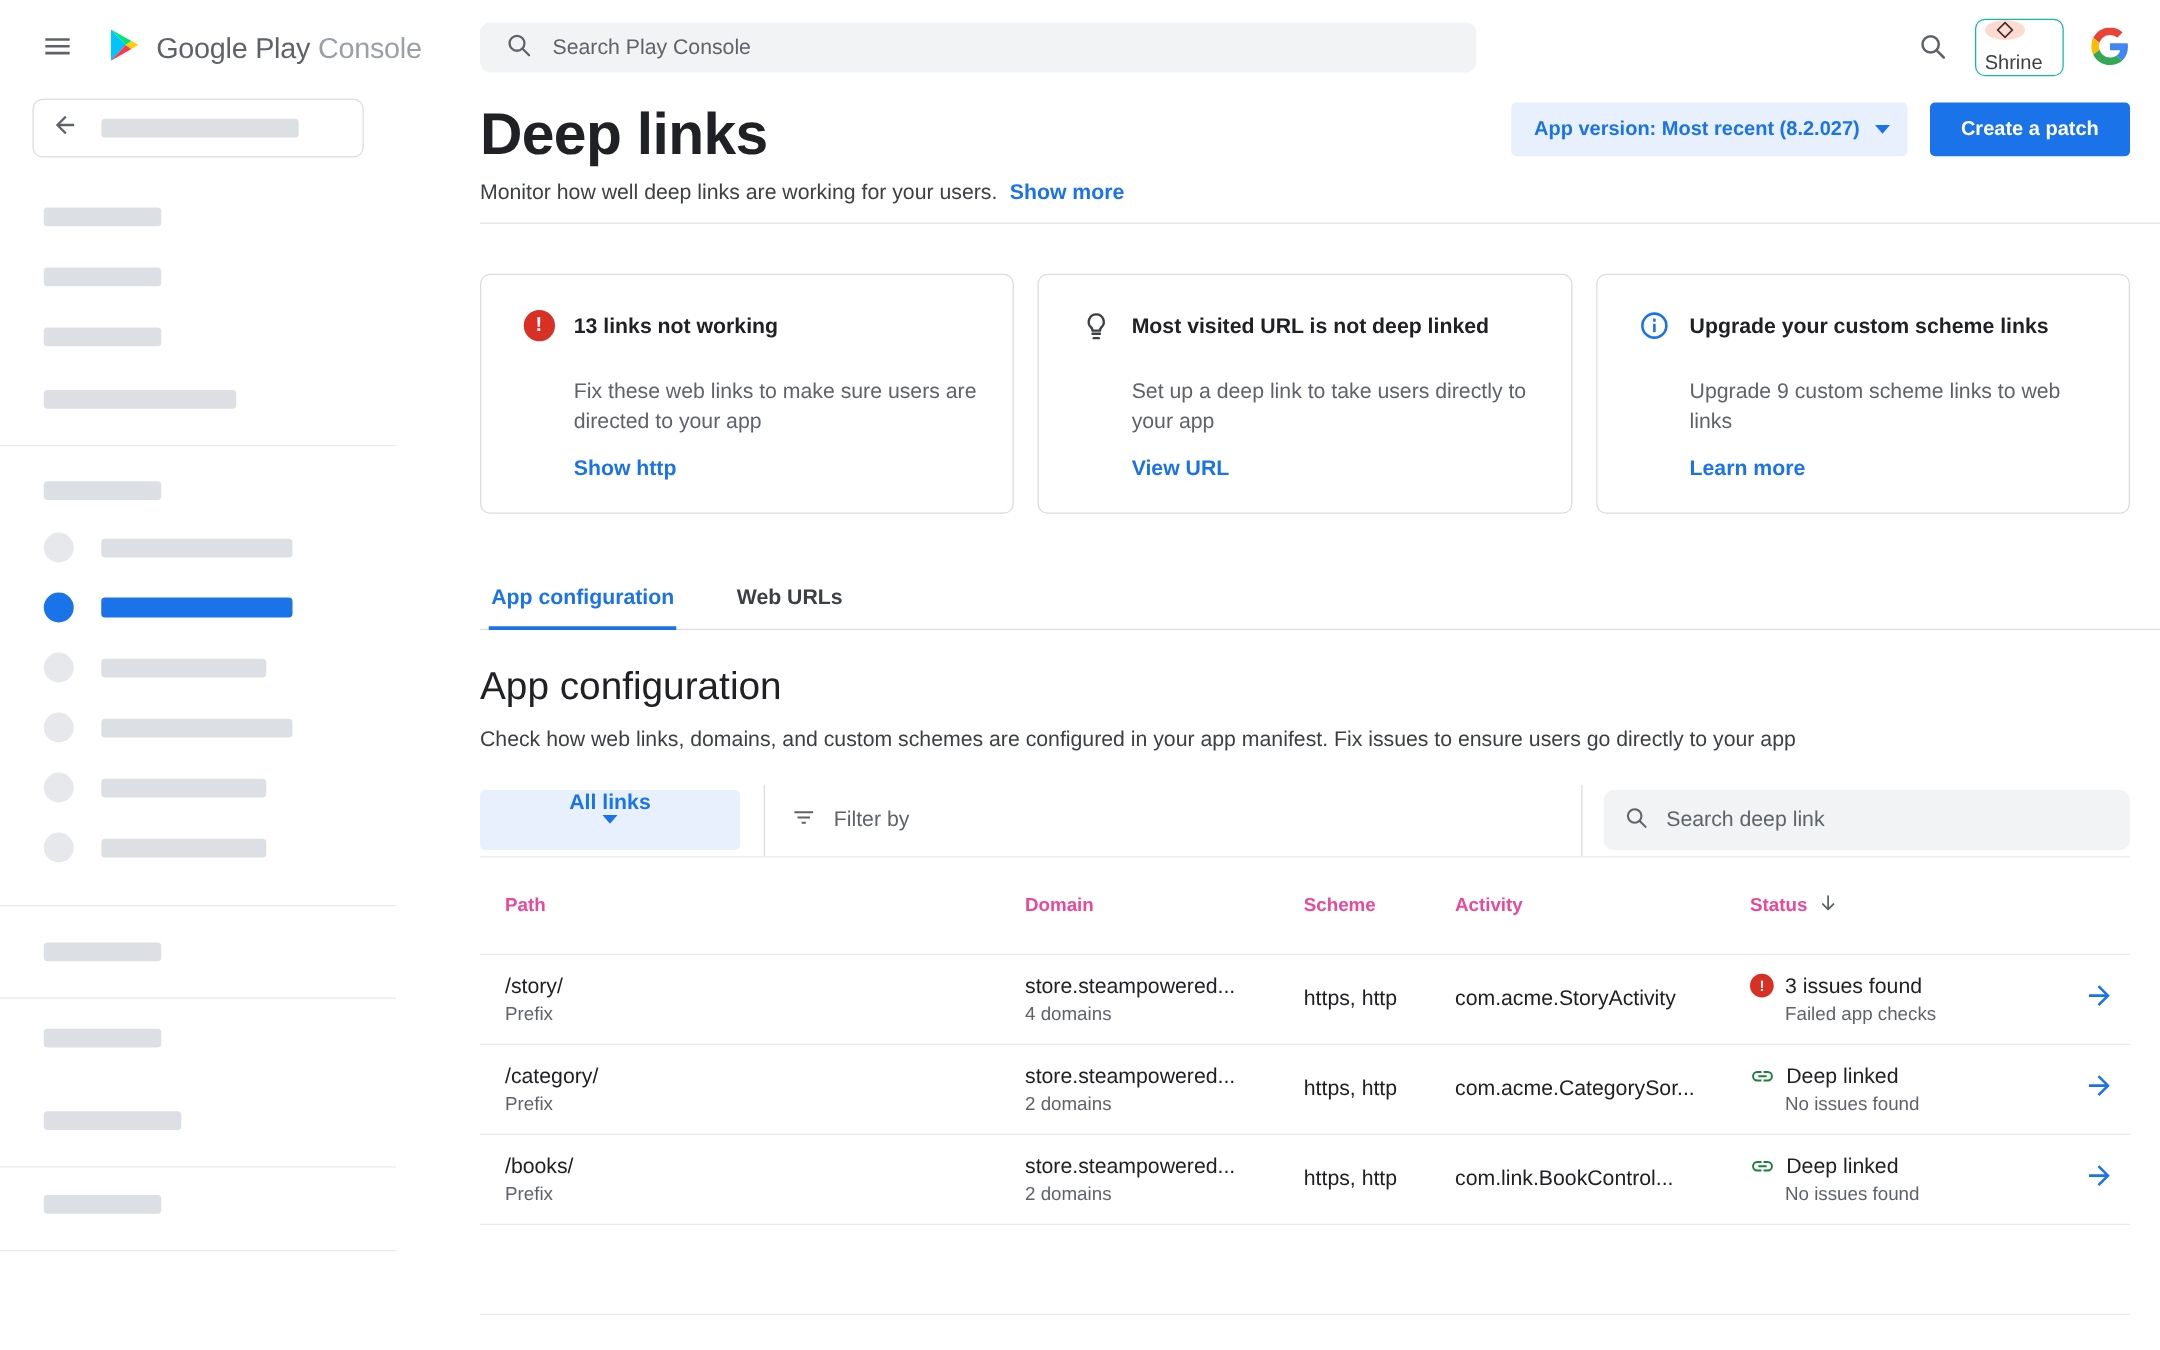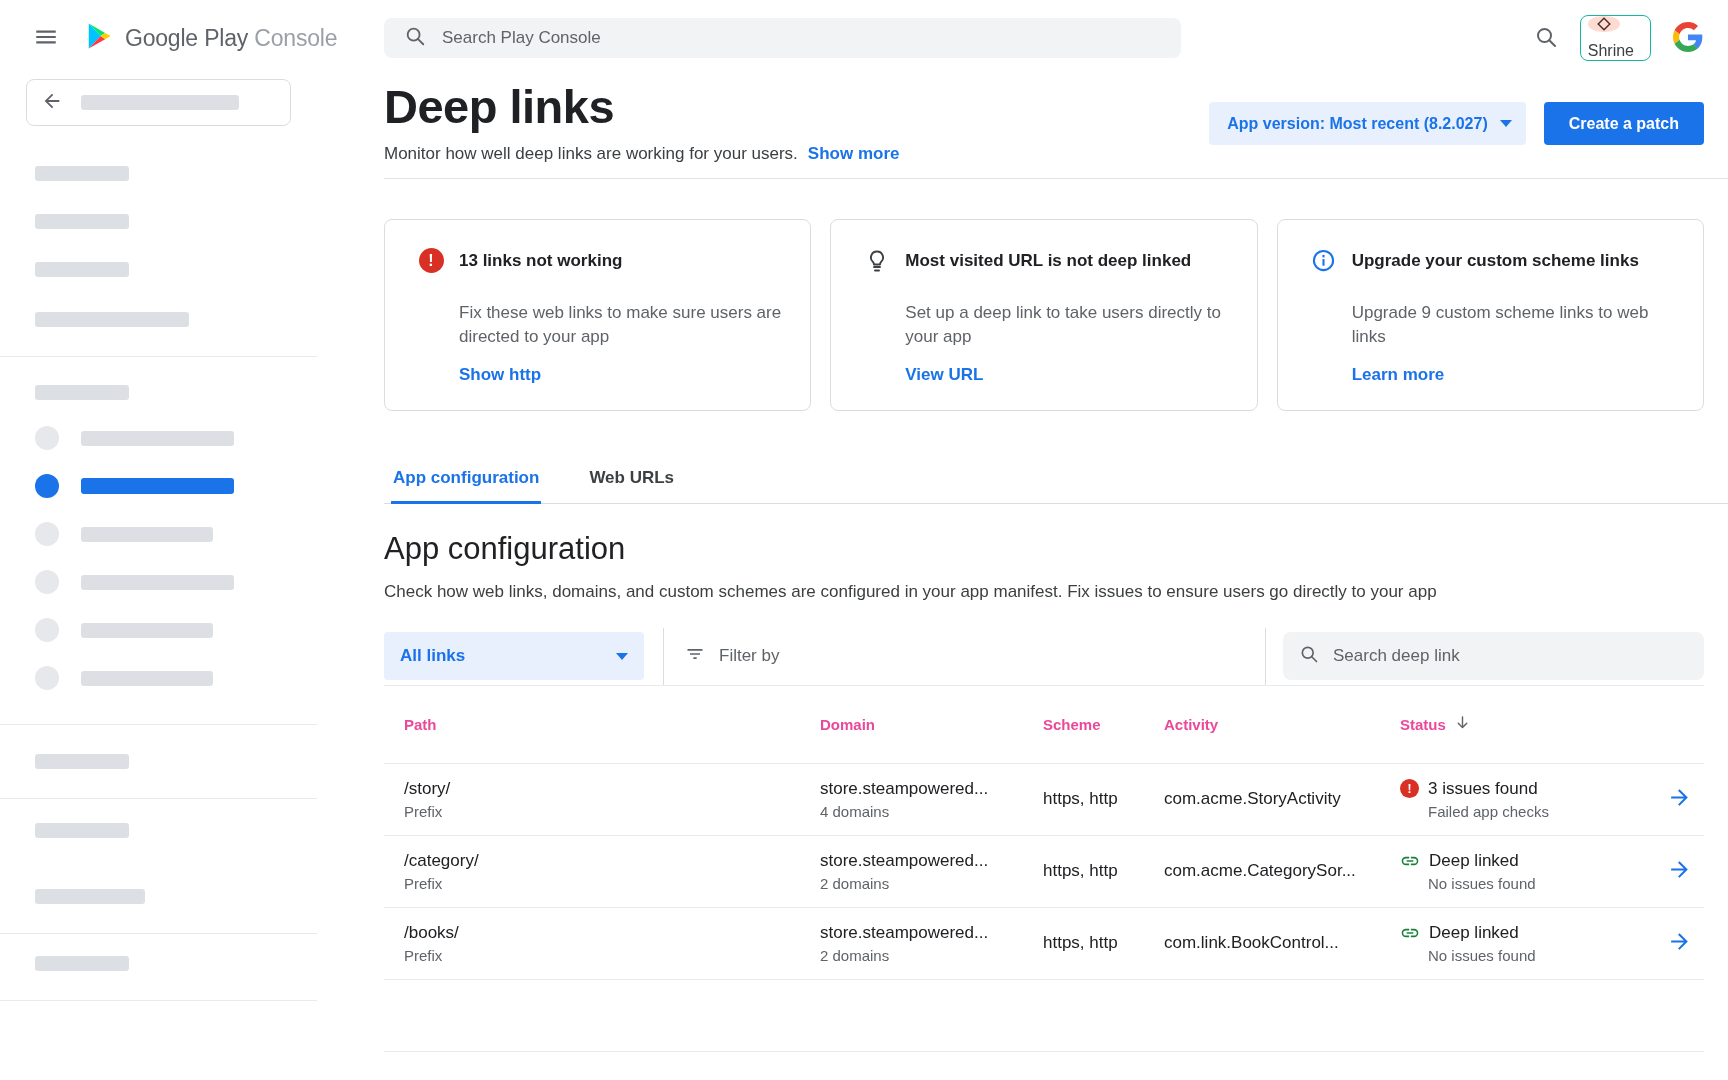--- a/index.html
+++ b/index.html
@@ -35,21 +35,21 @@
   .menu-item .dot { width: 24px; height: 24px; border-radius: 50%; background: #e6e8eb; flex: none; }
   .menu-item.active .dot { background: #1a73e8; }
   .menu-item.active .sk { background: #1a73e8; height: 16px; }
 
   
   main { flex: 1; min-width: 0; padding: 0 24px 0 67px; }
   .page-header { display: flex; justify-content: space-between; align-items: flex-start; margin-top: 6px; }
   .page-title { font-size: 47px; font-weight: 700; letter-spacing: -0.5px; line-height: 1.08; color: #202124; }
   .subtitle-row { margin-top: 11px; font-size: 17px; color: #3c4043; display: flex; gap: 10px; align-items: baseline; }
   .blue-link { color: #1a73e8; font-weight: 700; cursor: pointer; }
-  .header-actions { display: flex; gap: 18px; align-items: center; margin-top: 20px; }
+  .header-actions { display: flex; gap: 18px; align-items: center; margin-top: 0; }
   .version-chip { height: 43px; background: #e8f0fe; border: none; border-radius: 4px; color: #1a73e8; font-family: inherit; font-weight: 700; font-size: 16px; display: flex; align-items: center; gap: 12px; padding: 0 14px 0 18px; cursor: pointer; }
   .caret-down { width: 0; height: 0; border-left: 6px solid transparent; border-right: 6px solid transparent; border-top: 7px solid #1a73e8; }
   .primary-btn { height: 43px; background: #1a73e8; color: #fff; border: none; border-radius: 4px; font-family: inherit; font-weight: 700; font-size: 16px; padding: 0 25px; cursor: pointer; }
   .full-divider { height: 1px; background: #e0e2e5; margin: 14px -24px 0 0; }
 
   .cards { display: flex; gap: 19px; margin-top: 40px; }
   .card { flex: 1; border: 1px solid #dadce0; border-radius: 8px; height: 192px; padding: 28px 24px 25px 33px; display: flex; flex-direction: column; background: #fff; }
   .card-head { display: flex; align-items: center; gap: 15px; }
   .card-icon { width: 26px; height: 26px; flex: none; display: flex; align-items: center; justify-content: center; }
   .err-badge { width: 25px; height: 25px; border-radius: 50%; background: #d93025; color: #fff; font-weight: 700; font-size: 16px; display: flex; align-items: center; justify-content: center; }
@@ -59,21 +59,21 @@
 
   .tabs { display: flex; gap: 46px; margin: 47px -24px 0 0; border-bottom: 1px solid #dadce0; padding-left: 7px; }
   .tab { padding: 10px 2px 13px; font-size: 17px; font-weight: 700; color: #3c4043; cursor: pointer; border-bottom: 3px solid transparent; margin-bottom: -1px; }
   .tab.active { color: #1a73e8; border-bottom-color: #1a73e8; }
 
   .section-title { margin-top: 27px; font-size: 31px; font-weight: 400; color: #202124; }
   .section-desc { margin-top: 15px; font-size: 17px; color: #3c4043; }
   .web-links-title { margin-top: 53px; font-size: 24px; font-weight: 700; color: #202124; }
 
   .toolbar { margin-top: 26px; height: 58px; display: flex; align-items: center; border-bottom: 1px solid #e8eaed; }
-  .links-filter { width: 260px; height: 48px; background: #e8f0fe; border: none; border-radius: 4px; color: #1a73e8; font-family: inherit; font-size: 17px; font-weight: 700; display: flex; align-items: center; justify-content: space-between; padding: 0 16px; cursor: pointer; }
+  .links-filter { width: 208px; height: 48px; background: #e8f0fe; border: none; border-radius: 4px; color: #1a73e8; font-family: inherit; font-size: 17px; font-weight: 700; display: flex; align-items: center; justify-content: flex-start; padding: 0 16px; cursor: pointer; flex-direction: column; }
   .vsep { width: 1px; align-self: stretch; background: #dadce0; margin-left: 19px; }
   .filter-by { display: flex; align-items: center; gap: 14px; color: #5f6368; font-size: 17px; margin-left: 21px; cursor: pointer; background: none; border: none; font-family: inherit; }
   .toolbar-spacer { flex: 1; }
   .search-box { width: 421px; height: 48px; background: #f1f3f4; border-radius: 8px; display: flex; align-items: center; gap: 14px; padding: 0 16px; margin-left: 17px; }
   .search-box input { flex: 1; border: none; background: transparent; outline: none; font: inherit; font-size: 17px; color: #202124; }
   .search-box input::placeholder { color: #5f6368; opacity: 1; }
 
   .thead, .trow { display: grid; grid-template-columns: 436px 223px 121px 236px 230px 1fr; align-items: center; border-bottom: 1px solid #e8eaed; }
   .thead { height: 78px; color: #ec4899; font-size: 15px; font-weight: 700; }
   .thead > div:first-child, .trow > div:first-child { padding-left: 20px; }

